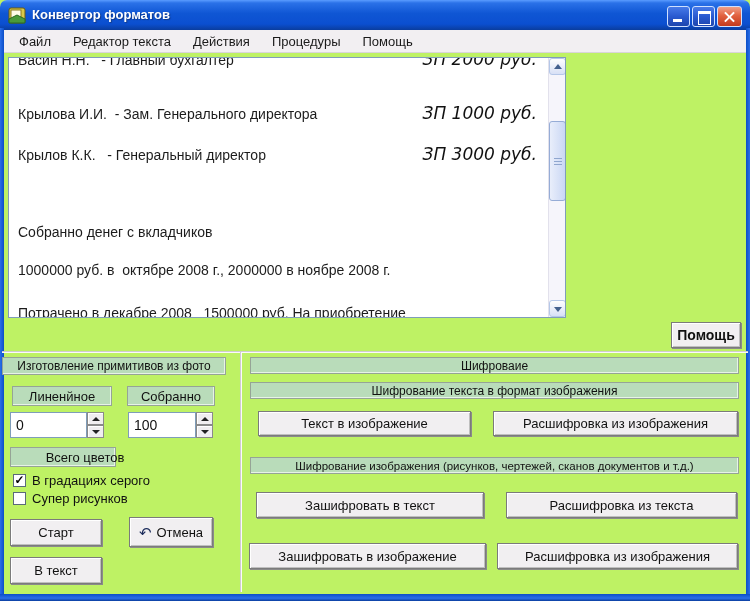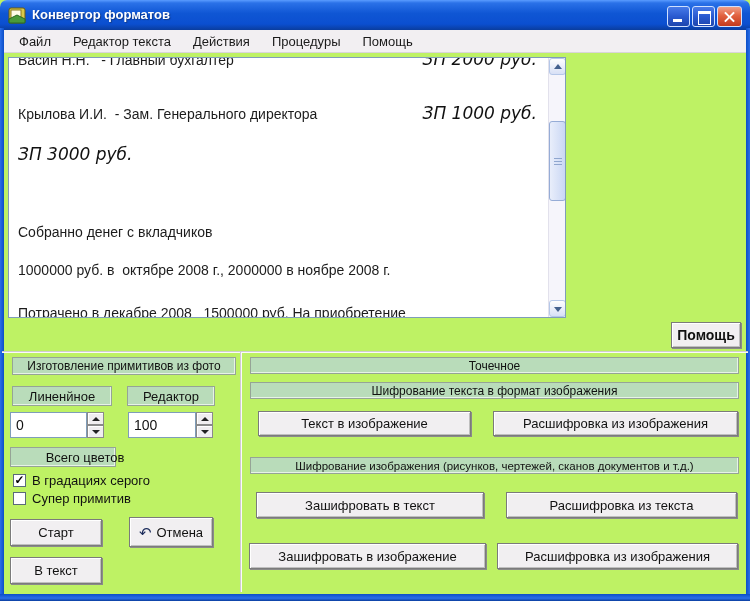--- a/index.html
+++ b/index.html
@@ -117,20 +117,21 @@
     <div class="doc">
       <div class="doc-row" style="top:-9px;">
         <span class="doc-left">Васин Н.Н.   - Главный бухгалтер</span>
         <span class="doc-salary">ЗП 2000 руб.</span>
       </div>
       <div class="doc-row" style="top:45px;">
         <span class="doc-left">Крылова И.И.  - Зам. Генерального директора</span>
         <span class="doc-salary">ЗП 1000 руб.</span>
       </div>
       <div class="doc-row" style="top:86px;">
+        <span class="doc-left">Крылов К.К.   - Генеральный директор</span>
         <span class="doc-salary">ЗП 3000 руб.</span>
       </div>
       <div class="doc-para" style="top:166px;">Собранно денег с вкладчиков</div>
       <div class="doc-para" style="top:204px;">1000000 руб. в  октябре 2008 г., 2000000 в ноябре 2008 г.</div>
       <div class="doc-para" style="top:247px;">Потрачено в декабре 2008   1500000 руб. На приобретение</div>
     </div>
     <div class="scrollbar">
       <div class="sb-btn sb-up">
           <i class="sb-arrow"></i>
         </div>
@@ -145,24 +146,24 @@
           <i class="sb-arrow"></i>
         </div>
     </div>
   </div>
 
   <div class="xbtn" style="left:671px;top:322px;width:70px;height:26px;font-size:14px;font-weight:bold;">Помощь</div>
 
   <div class="h-divider"></div>
   <div class="v-divider"></div>
 
-  <div class="green-label" style="left:12px;top:357px;width:224px;height:18px;font-size:12px;">Изготовление примитивов из фото</div>
+  <div class="green-label" style="left:2px;top:357px;width:224px;height:18px;font-size:12px;">Изготовление примитивов из фото</div>
 
   <div class="green-label" style="left:12px;top:386px;width:100px;height:20px;font-size:13px;">Линенйное</div>
-  <div class="green-label" style="left:127px;top:386px;width:88px;height:20px;font-size:13px;">Редактор</div>
+  <div class="green-label" style="left:127px;top:386px;width:88px;height:20px;font-size:13px;">Собранно</div>
 
   <input class="spin-field" style="left: 10px; top: 412px; width: 77px;" value="0">
   <div class="spinner" style="left:87px;top:412px;">
     <div class="spin-half up">
         <i class="tri"></i>
       </div>
     <div class="spin-half down">
         <i class="tri"></i>
       </div>
   </div>
@@ -178,31 +179,31 @@
   </div>
 
   <div class="green-label" style="left:10px;top:447px;width:106px;height:20px;font-size:13px;padding-left:44px;">Всего цветов</div>
 
   <div class="cb-row" style="top:473px;">
     <span class="cb-box"><span>✓</span></span>
     <span class="cb-label">В градациях серого</span>
   </div>
   <div class="cb-row" style="top:491px;">
     <span class="cb-box"></span>
-    <span class="cb-label">Супер примитив</span>
+    <span class="cb-label">Супер рисунков</span>
   </div>
 
   <div class="xbtn" style="left:10px;top:519px;width:92px;height:27px;">Старт</div>
   <div class="xbtn" style="left:129px;top:517px;width:84px;height:30px;">
     <span class="undo-glyph">↶</span>
     <span>Отмена</span>
   </div>
   <div class="xbtn" style="left:10px;top:557px;width:92px;height:27px;">В текст</div>
 
-  <div class="green-label" style="left:250px;top:357px;width:489px;height:17px;font-size:12px;">Точечное</div>
+  <div class="green-label" style="left:250px;top:357px;width:489px;height:17px;font-size:12px;">Шифроваие</div>
 
   <div class="green-label" style="left:250px;top:382px;width:489px;height:17px;font-size:12px;">Шифрование текста в формат изображения</div>
 
   <div class="xbtn" style="left:258px;top:411px;width:213px;height:25px;">Текст в изображение</div>
   <div class="xbtn" style="left:493px;top:411px;width:245px;height:25px;">Расшифровка из изображения</div>
 
   <div class="green-label" style="left:250px;top:457px;width:489px;height:17px;font-size:11.5px;">Шифрование изображения (рисунков, чертежей, сканов документов и т.д.)</div>
 
   <div class="xbtn" style="left:256px;top:492px;width:228px;height:26px;">Зашифровать в текст</div>
   <div class="xbtn" style="left:249px;top:543px;width:237px;height:26px;">Зашифровать в  изображение</div>

